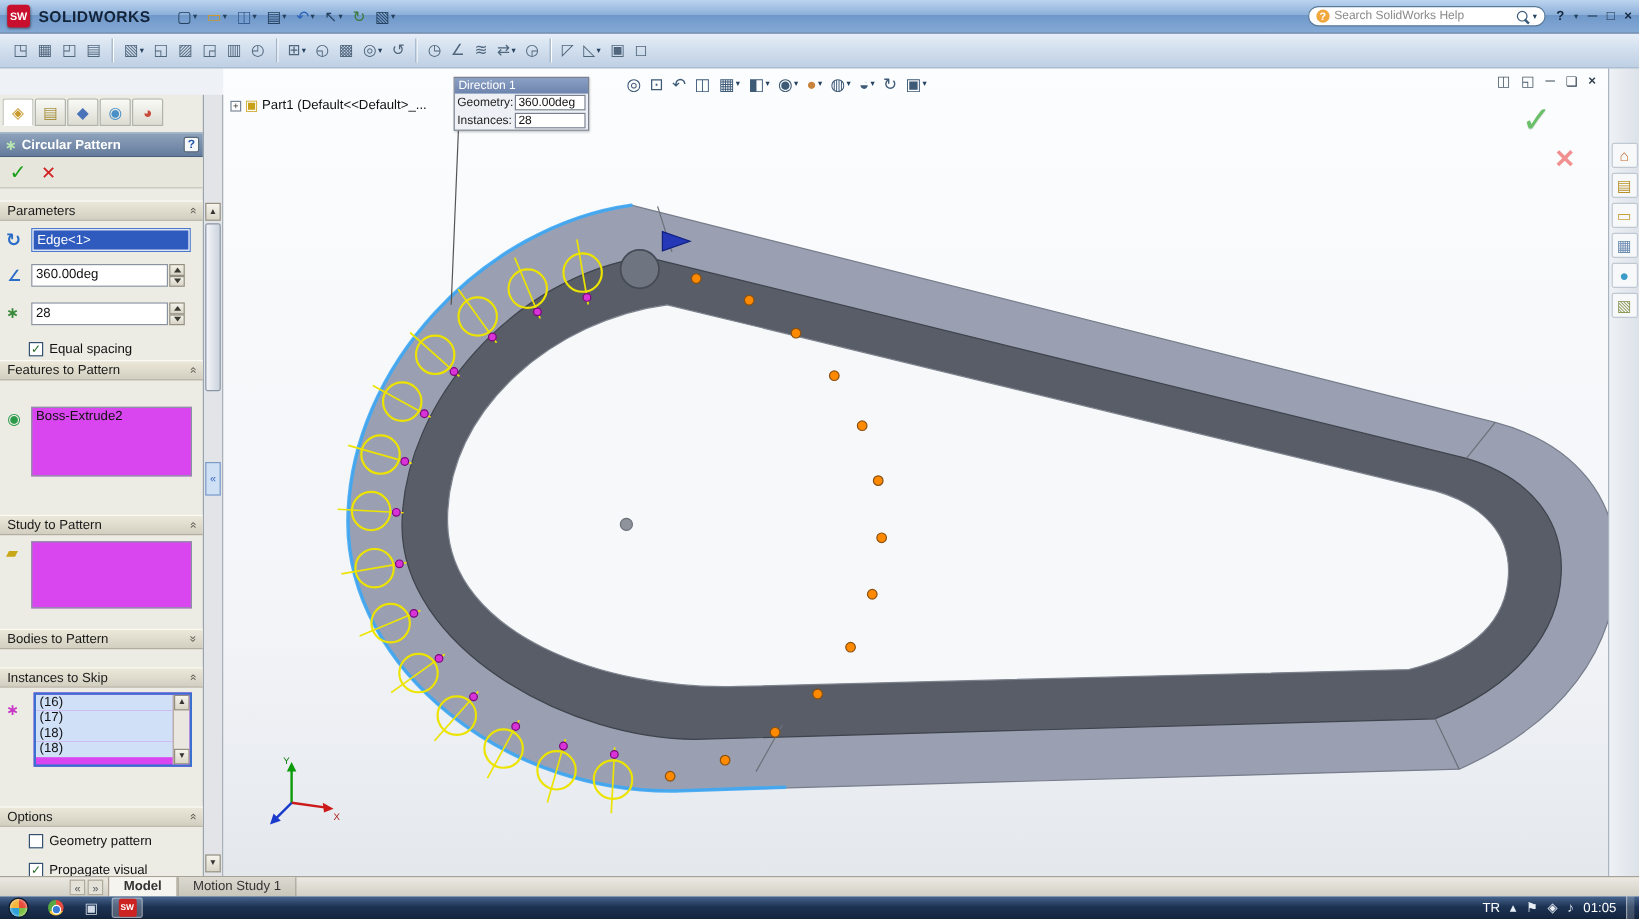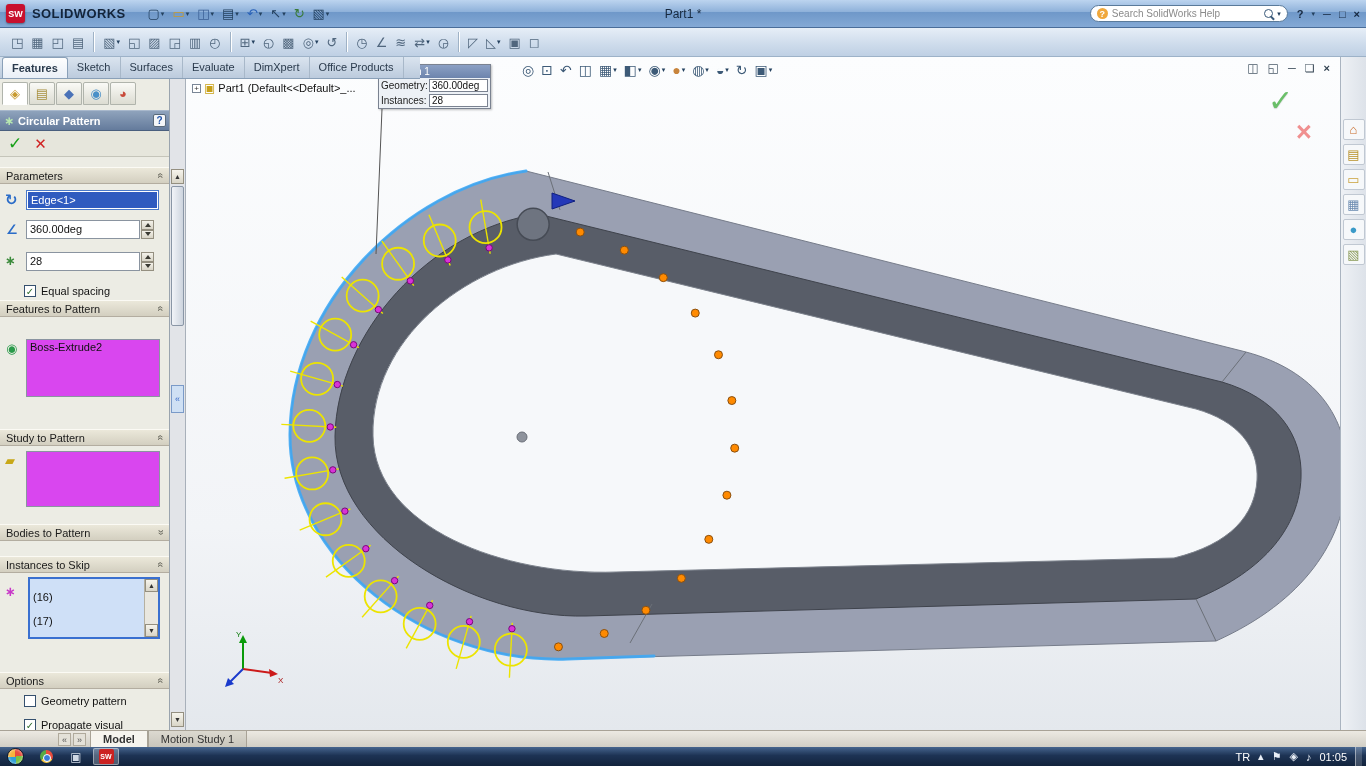--- a/index.html
+++ b/index.html
@@ -62,21 +62,21 @@
 .spin{position:absolute;width:13px;height:19px;display:flex;flex-direction:column}
 .spin div{flex:1;background:linear-gradient(#f4f2ea,#d8d4c6);border:1px solid #948f80;display:flex;align-items:center;justify-content:center}
 .spin div::after{content:"";border-left:3px solid transparent;border-right:3px solid transparent}
 .spin .up::after{border-bottom:4px solid #3a3a32}
 .spin .dn::after{border-top:4px solid #3a3a32}
 .cbx-row{position:absolute;display:flex;align-items:center;gap:5px}
 .cbx{width:12px;height:12px;background:#fff;border:1px solid #35506e;display:flex;align-items:center;justify-content:center;font-size:10px;color:#2a6a2a;font-weight:bold}
 .listbox{position:absolute;background:#d946ef;border:1px solid #8a94a0;overflow:hidden;font-size:11px}
 .listbox.active{border:2px solid #3a70d0}
 .list-item{padding:0 3px;height:14px;line-height:14px;white-space:nowrap}
-.skip-item{padding:12px 3px;height:13px;line-height:13px;background:#cfe0f7}
+.skip-item{padding:0 3px;height:13px;line-height:13px;background:#cfe0f7}
 .skip-sb{position:absolute;right:0;top:0;bottom:0;width:14px;background:#e9e7df;border-left:1px solid #b5b0a1;display:flex;flex-direction:column;justify-content:space-between}
 .sb-btn{height:13px;background:linear-gradient(#f6f4ec,#d9d5c7);border:1px solid #948f80;font-size:7px;color:#333;display:flex;align-items:center;justify-content:center}
 
 
 .pm-scroll{position:absolute;left:170px;top:22px;width:16px;height:651px;background:#e2e4e8;border-right:1px solid #a8b0ba;z-index:5}
 .pm-scroll .sb-btn{position:absolute;left:1px;width:13px;height:15px}
 .sb-thumb{position:absolute;left:1px;width:13px;background:linear-gradient(90deg,#f2f4f8,#cdd4de);border:1px solid #8a96a6;border-radius:2px}
 .pm-split{position:absolute;left:1px;width:13px;height:28px;background:#cfe0f4;border:1px solid #7a9ac8;color:#3a6ac8;font-size:9px;display:flex;align-items:center;justify-content:center}
 
 
@@ -154,21 +154,20 @@
           <span class="caret">▾</span>
         </div>
         <div class="tb-btn">
           <span class="g" style="color: rgb(58, 122, 58);">↻</span>
         </div>
         <div class="tb-btn">
           <span class="g">▧</span>
           <span class="caret">▾</span>
         </div>
       </div>
-    <div class="doc-title">Part1 *</div>
     <div class="tb-right">
       <div class="searchbox">
         <span class="q-ico">?</span>
         <span class="search-ph">Search SolidWorks Help</span>
         <span class="mag"></span>
         <span class="caret">▾</span>
       </div>
       <div class="winctl">
         <span>?</span>
         <span class="caret">▾</span>
@@ -429,28 +428,20 @@
         <span class="doc">◱</span>
         <span>─</span>
         <span>❏</span>
         <span>×</span>
       </div>
 
       <div class="confirm-check">✓</div>
       <div class="confirm-x">×</div>
     </div>
 
-    <div class="cmd-tabs" id="cmd-tabs">
-        <div class="cmdtab active">Features</div>
-        <div class="cmdtab">Sketch</div>
-        <div class="cmdtab">Surfaces</div>
-        <div class="cmdtab">Evaluate</div>
-        <div class="cmdtab">DimXpert</div>
-        <div class="cmdtab">Office Products</div>
-      </div>
 
     <div class="pm-panel">
       <div class="pm-tabs" id="pm-tabs">
           <div class="pm-tab active" style="color: rgb(200, 154, 46);">◈</div>
           <div class="pm-tab" style="color: rgb(168, 144, 64);">▤</div>
           <div class="pm-tab" style="color: rgb(74, 114, 184);">◆</div>
           <div class="pm-tab" style="color: rgb(74, 144, 200);">◉</div>
           <div class="pm-tab" style="color: rgb(200, 74, 58);">◕</div>
         </div>
 

